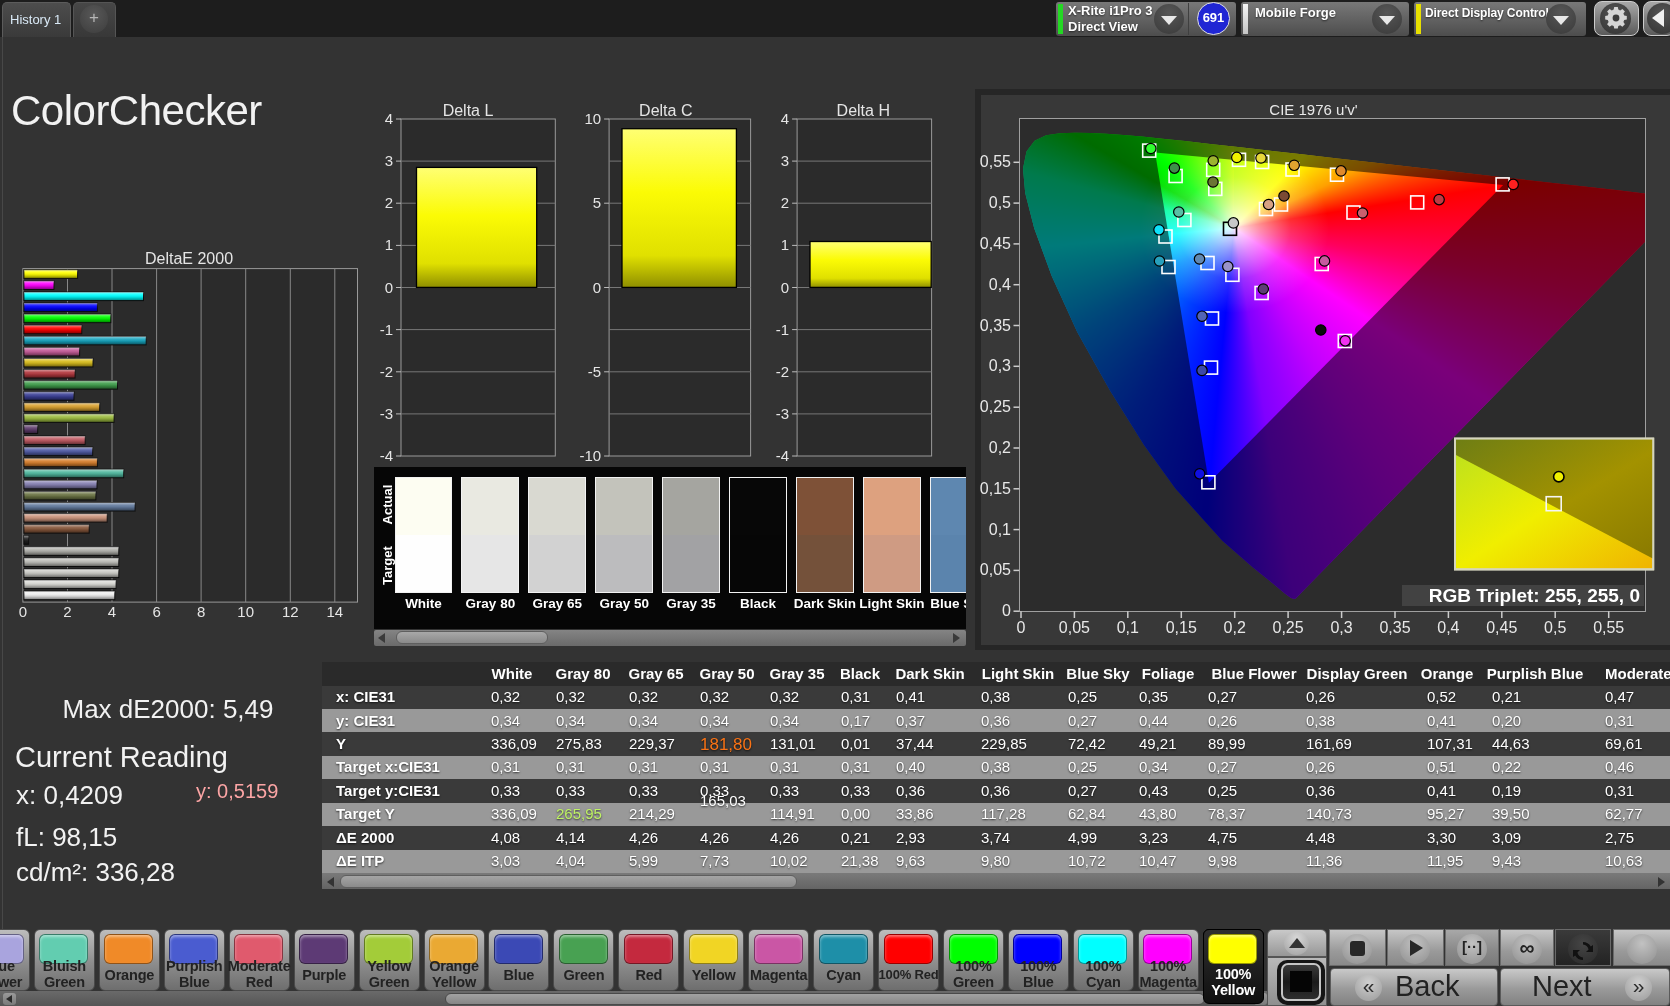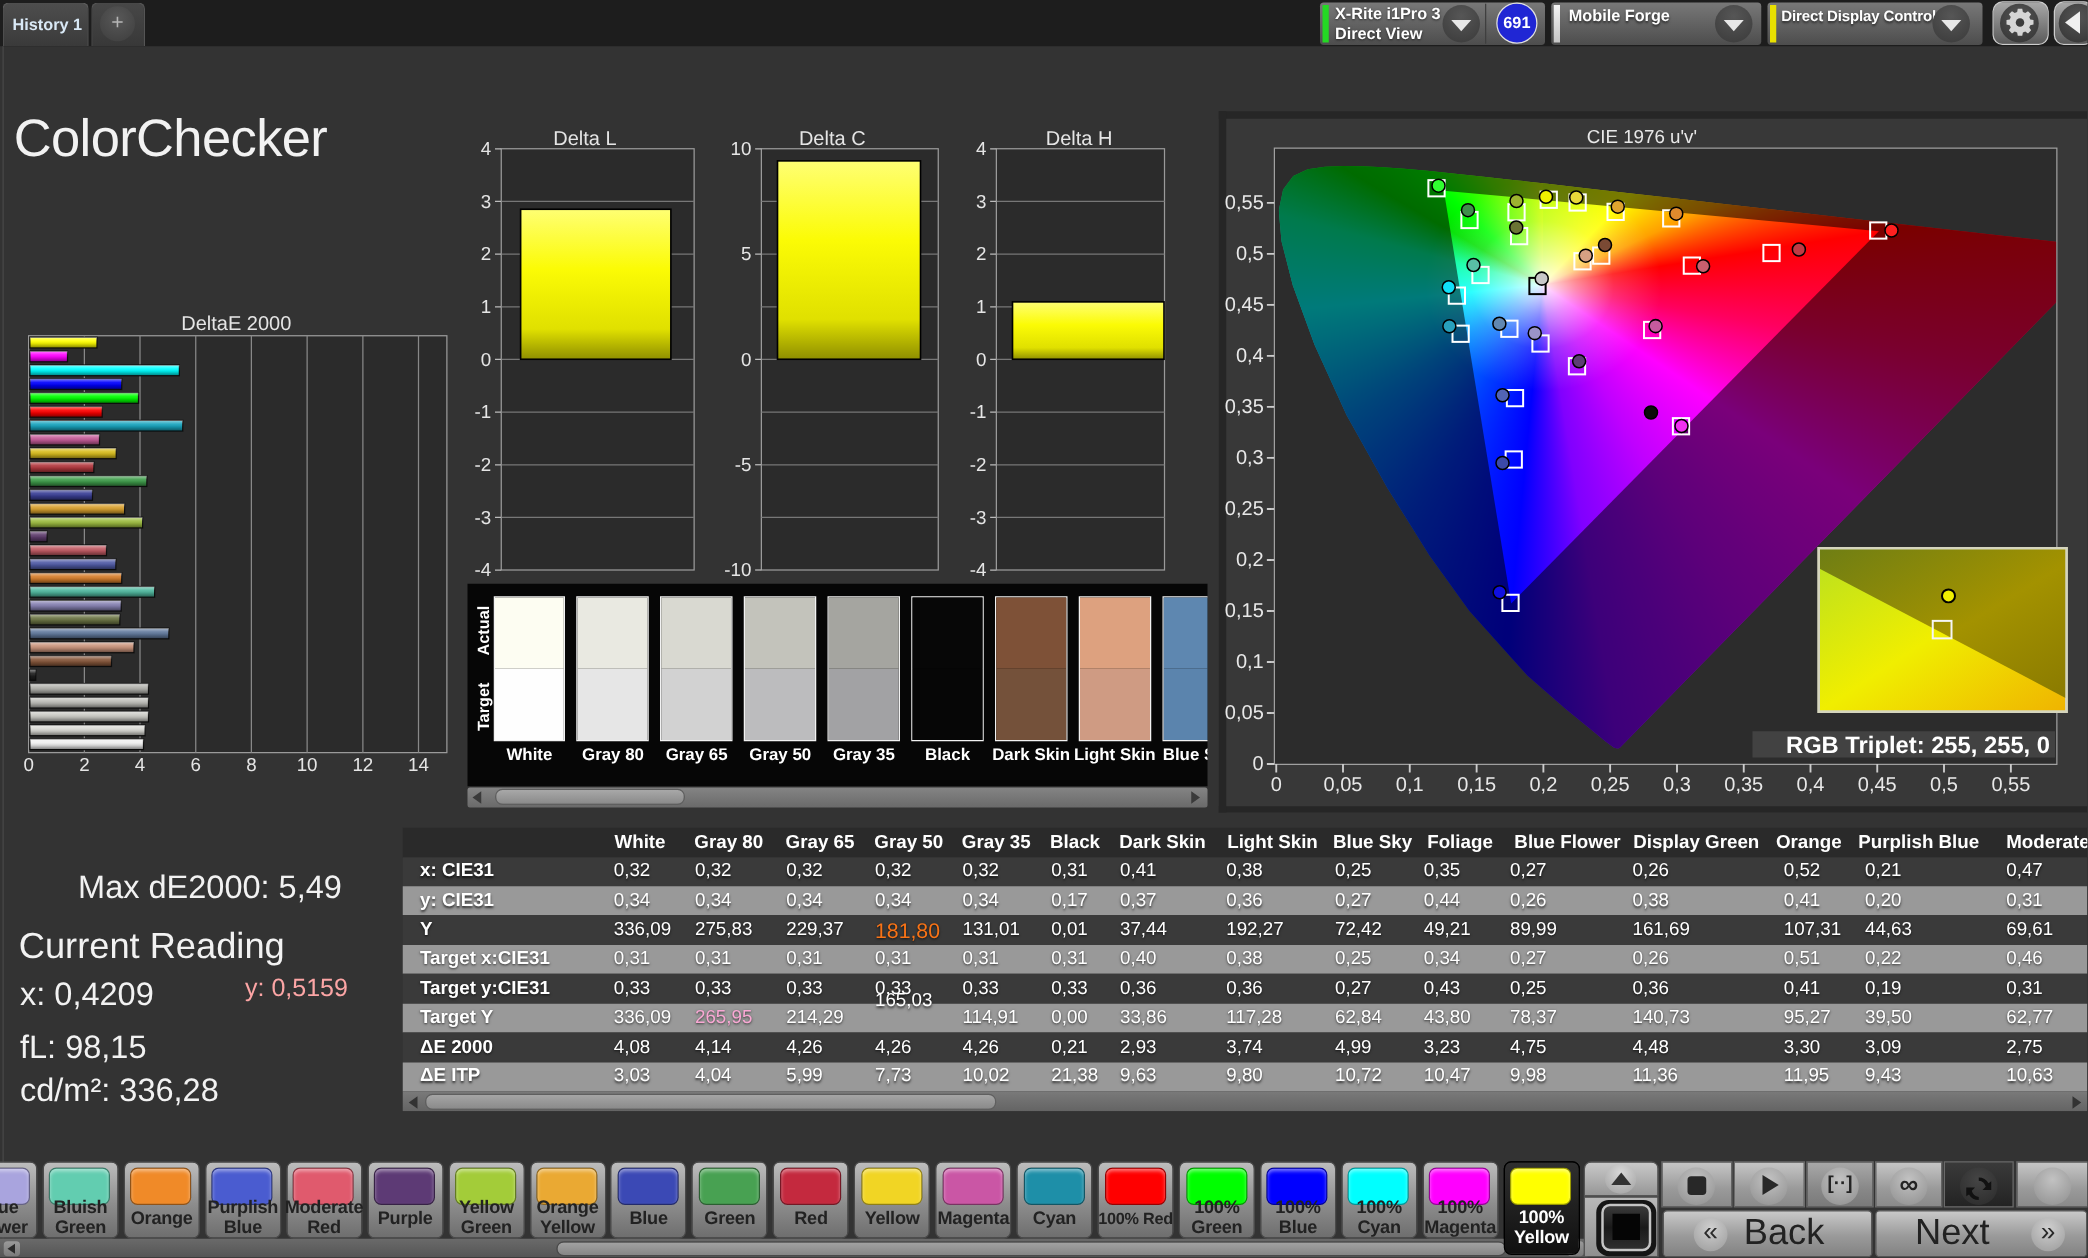--- a/index.html
+++ b/index.html
@@ -1,21 +1,21 @@
 <!DOCTYPE html>
 <html><head><meta charset="utf-8"><style>
 *{margin:0;padding:0;box-sizing:border-box}
 html,body{width:1670px;height:1006px;background:#333333;overflow:hidden;font-family:"Liberation Sans",sans-serif}
 .abs{position:absolute}
 svg text{font-family:"Liberation Sans",sans-serif}
 </style></head><body>
 <div class="abs" style="left:0;top:0;width:1670px;height:1006px;overflow:hidden">
 
 <div class="abs" style="left:0;top:0;width:1670px;height:37px;background:#1d1d1d"></div>
-<div class="abs" style="left:2px;top:2px;width:69px;height:35px;background:linear-gradient(#4d4d4d,#3a3a3a);border:1px solid #5c5c5c;border-bottom:none;border-radius:5px 5px 0 0;color:#d9e9f6;font-size:13px;font-weight:bold;line-height:33px;padding-left:7px;white-space:nowrap">History 1</div>
+<div class="abs" style="left:2px;top:2px;width:69px;height:35px;background:linear-gradient(#4d4d4d,#3a3a3a);border:1px solid #5c5c5c;border-bottom:none;border-radius:5px 5px 0 0;color:#d9e9f6;font-size:13px;font-weight:normal;line-height:33px;padding-left:7px;white-space:nowrap">History 1</div>
 <div class="abs" style="left:73px;top:2px;width:43px;height:35px;background:linear-gradient(#474747,#383838);border:1px solid #555;border-bottom:none;border-radius:5px 5px 0 0"></div>
 <div class="abs" style="left:80px;top:5px;width:28px;height:28px;border-radius:50%;background:radial-gradient(circle at 50% 35%,#585858,#3d3d3d);color:#b5b5b5;font-size:17px;text-align:center;line-height:26px">+</div>
 
 <div class="abs" style="left:1056px;top:2px;width:180px;height:34px;background:linear-gradient(#787878,#4d4d4d);border-radius:3px"></div>
 <div class="abs" style="left:1058px;top:4px;width:5px;height:30px;background:#24d824"></div>
 <div class="abs" style="left:1068px;top:3px;color:#fff;font-size:13px;font-weight:bold;text-shadow:0 1px 2px rgba(0,0,0,.6);line-height:16px">X-Rite i1Pro 3<br>Direct View</div>
 <div class="abs" style="left:1188px;top:3px;width:1px;height:32px;background:#3f3f3f"></div>
 <div class="abs" style="left:1154px;top:4px;width:30px;height:30px;border-radius:50%;background:radial-gradient(circle at 50% 30%,#565656,#3a3a3a)"></div>
 <div class="abs" style="left:1161px;top:16px;width:0;height:0;border-left:8px solid transparent;border-right:8px solid transparent;border-top:9px solid #e8e8e8"></div>
 <div class="abs" style="left:1197px;top:2px;width:33px;height:33px;border-radius:50%;background:#2026d4;border:1.5px solid #e0e0e0;color:#fff;font-size:13px;font-weight:bold;text-align:center;line-height:30px">691</div>
@@ -480,21 +480,21 @@
       <div class="abs" style="left:1283px;top:49.5px;color:#fff;font-size:15px;text-shadow:0 1px 2px rgba(0,0,0,.7);white-space:nowrap">0,31</div>
       <div class="abs" style="left:0;top:70.4px;width:1348px;height:23.45px;background:#3a3a3a"></div>
       <div class="abs" style="left:14px;top:72.9px;color:#fff;font-size:15px;font-weight:bold;text-shadow:0 1px 2px rgba(0,0,0,.7);white-space:nowrap">Y</div>
       <div class="abs" style="left:169px;top:72.9px;color:#fff;font-size:15px;text-shadow:0 1px 2px rgba(0,0,0,.7);white-space:nowrap">336,09</div>
       <div class="abs" style="left:234px;top:72.9px;color:#fff;font-size:15px;text-shadow:0 1px 2px rgba(0,0,0,.7);white-space:nowrap">275,83</div>
       <div class="abs" style="left:307px;top:72.9px;color:#fff;font-size:15px;text-shadow:0 1px 2px rgba(0,0,0,.7);white-space:nowrap">229,37</div>
       <div class="abs" style="left:378px;top:72.9px;color:#f97316;font-size:17px;text-shadow:0 1px 2px rgba(0,0,0,.7);white-space:nowrap">181,80</div>
       <div class="abs" style="left:448px;top:72.9px;color:#fff;font-size:15px;text-shadow:0 1px 2px rgba(0,0,0,.7);white-space:nowrap">131,01</div>
       <div class="abs" style="left:519px;top:72.9px;color:#fff;font-size:15px;text-shadow:0 1px 2px rgba(0,0,0,.7);white-space:nowrap">0,01</div>
       <div class="abs" style="left:574px;top:72.9px;color:#fff;font-size:15px;text-shadow:0 1px 2px rgba(0,0,0,.7);white-space:nowrap">37,44</div>
-      <div class="abs" style="left:659px;top:72.9px;color:#fff;font-size:15px;text-shadow:0 1px 2px rgba(0,0,0,.7);white-space:nowrap">192,27</div>
+      <div class="abs" style="left:659px;top:72.9px;color:#fff;font-size:15px;text-shadow:0 1px 2px rgba(0,0,0,.7);white-space:nowrap">229,85</div>
       <div class="abs" style="left:746px;top:72.9px;color:#fff;font-size:15px;text-shadow:0 1px 2px rgba(0,0,0,.7);white-space:nowrap">72,42</div>
       <div class="abs" style="left:817px;top:72.9px;color:#fff;font-size:15px;text-shadow:0 1px 2px rgba(0,0,0,.7);white-space:nowrap">49,21</div>
       <div class="abs" style="left:886px;top:72.9px;color:#fff;font-size:15px;text-shadow:0 1px 2px rgba(0,0,0,.7);white-space:nowrap">89,99</div>
       <div class="abs" style="left:984px;top:72.9px;color:#fff;font-size:15px;text-shadow:0 1px 2px rgba(0,0,0,.7);white-space:nowrap">161,69</div>
       <div class="abs" style="left:1105px;top:72.9px;color:#fff;font-size:15px;text-shadow:0 1px 2px rgba(0,0,0,.7);white-space:nowrap">107,31</div>
       <div class="abs" style="left:1170px;top:72.9px;color:#fff;font-size:15px;text-shadow:0 1px 2px rgba(0,0,0,.7);white-space:nowrap">44,63</div>
       <div class="abs" style="left:1283px;top:72.9px;color:#fff;font-size:15px;text-shadow:0 1px 2px rgba(0,0,0,.7);white-space:nowrap">69,61</div>
       <div class="abs" style="left:0;top:93.8px;width:1348px;height:23.45px;background:#999999"></div>
       <div class="abs" style="left:14px;top:96.3px;color:#fff;font-size:15px;font-weight:bold;text-shadow:0 1px 2px rgba(0,0,0,.7);white-space:nowrap">Target x:CIE31</div>
       <div class="abs" style="left:169px;top:96.3px;color:#fff;font-size:15px;text-shadow:0 1px 2px rgba(0,0,0,.7);white-space:nowrap">0,31</div>
@@ -525,21 +525,21 @@
       <div class="abs" style="left:746px;top:119.8px;color:#fff;font-size:15px;text-shadow:0 1px 2px rgba(0,0,0,.7);white-space:nowrap">0,27</div>
       <div class="abs" style="left:817px;top:119.8px;color:#fff;font-size:15px;text-shadow:0 1px 2px rgba(0,0,0,.7);white-space:nowrap">0,43</div>
       <div class="abs" style="left:886px;top:119.8px;color:#fff;font-size:15px;text-shadow:0 1px 2px rgba(0,0,0,.7);white-space:nowrap">0,25</div>
       <div class="abs" style="left:984px;top:119.8px;color:#fff;font-size:15px;text-shadow:0 1px 2px rgba(0,0,0,.7);white-space:nowrap">0,36</div>
       <div class="abs" style="left:1105px;top:119.8px;color:#fff;font-size:15px;text-shadow:0 1px 2px rgba(0,0,0,.7);white-space:nowrap">0,41</div>
       <div class="abs" style="left:1170px;top:119.8px;color:#fff;font-size:15px;text-shadow:0 1px 2px rgba(0,0,0,.7);white-space:nowrap">0,19</div>
       <div class="abs" style="left:1283px;top:119.8px;color:#fff;font-size:15px;text-shadow:0 1px 2px rgba(0,0,0,.7);white-space:nowrap">0,31</div>
       <div class="abs" style="left:0;top:140.8px;width:1348px;height:23.45px;background:#999999"></div>
       <div class="abs" style="left:14px;top:143.2px;color:#fff;font-size:15px;font-weight:bold;text-shadow:0 1px 2px rgba(0,0,0,.7);white-space:nowrap">Target Y</div>
       <div class="abs" style="left:169px;top:143.2px;color:#fff;font-size:15px;text-shadow:0 1px 2px rgba(0,0,0,.7);white-space:nowrap">336,09</div>
-      <div class="abs" style="left:234px;top:143.2px;color:#f9a8d4;font-size:15px;text-shadow:0 1px 2px rgba(0,0,0,.7);white-space:nowrap">265,95</div>
+      <div class="abs" style="left:234px;top:143.2px;color:#bef264;font-size:15px;text-shadow:0 1px 2px rgba(0,0,0,.7);white-space:nowrap">265,95</div>
       <div class="abs" style="left:307px;top:143.2px;color:#fff;font-size:15px;text-shadow:0 1px 2px rgba(0,0,0,.7);white-space:nowrap">214,29</div>
       <div class="abs" style="left:378px;top:130px;color:#fff;font-size:15px;text-shadow:0 1px 2px rgba(0,0,0,.7);white-space:nowrap">165,03</div>
       <div class="abs" style="left:448px;top:143.2px;color:#fff;font-size:15px;text-shadow:0 1px 2px rgba(0,0,0,.7);white-space:nowrap">114,91</div>
       <div class="abs" style="left:519px;top:143.2px;color:#fff;font-size:15px;text-shadow:0 1px 2px rgba(0,0,0,.7);white-space:nowrap">0,00</div>
       <div class="abs" style="left:574px;top:143.2px;color:#fff;font-size:15px;text-shadow:0 1px 2px rgba(0,0,0,.7);white-space:nowrap">33,86</div>
       <div class="abs" style="left:659px;top:143.2px;color:#fff;font-size:15px;text-shadow:0 1px 2px rgba(0,0,0,.7);white-space:nowrap">117,28</div>
       <div class="abs" style="left:746px;top:143.2px;color:#fff;font-size:15px;text-shadow:0 1px 2px rgba(0,0,0,.7);white-space:nowrap">62,84</div>
       <div class="abs" style="left:817px;top:143.2px;color:#fff;font-size:15px;text-shadow:0 1px 2px rgba(0,0,0,.7);white-space:nowrap">43,80</div>
       <div class="abs" style="left:886px;top:143.2px;color:#fff;font-size:15px;text-shadow:0 1px 2px rgba(0,0,0,.7);white-space:nowrap">78,37</div>
       <div class="abs" style="left:984px;top:143.2px;color:#fff;font-size:15px;text-shadow:0 1px 2px rgba(0,0,0,.7);white-space:nowrap">140,73</div>

